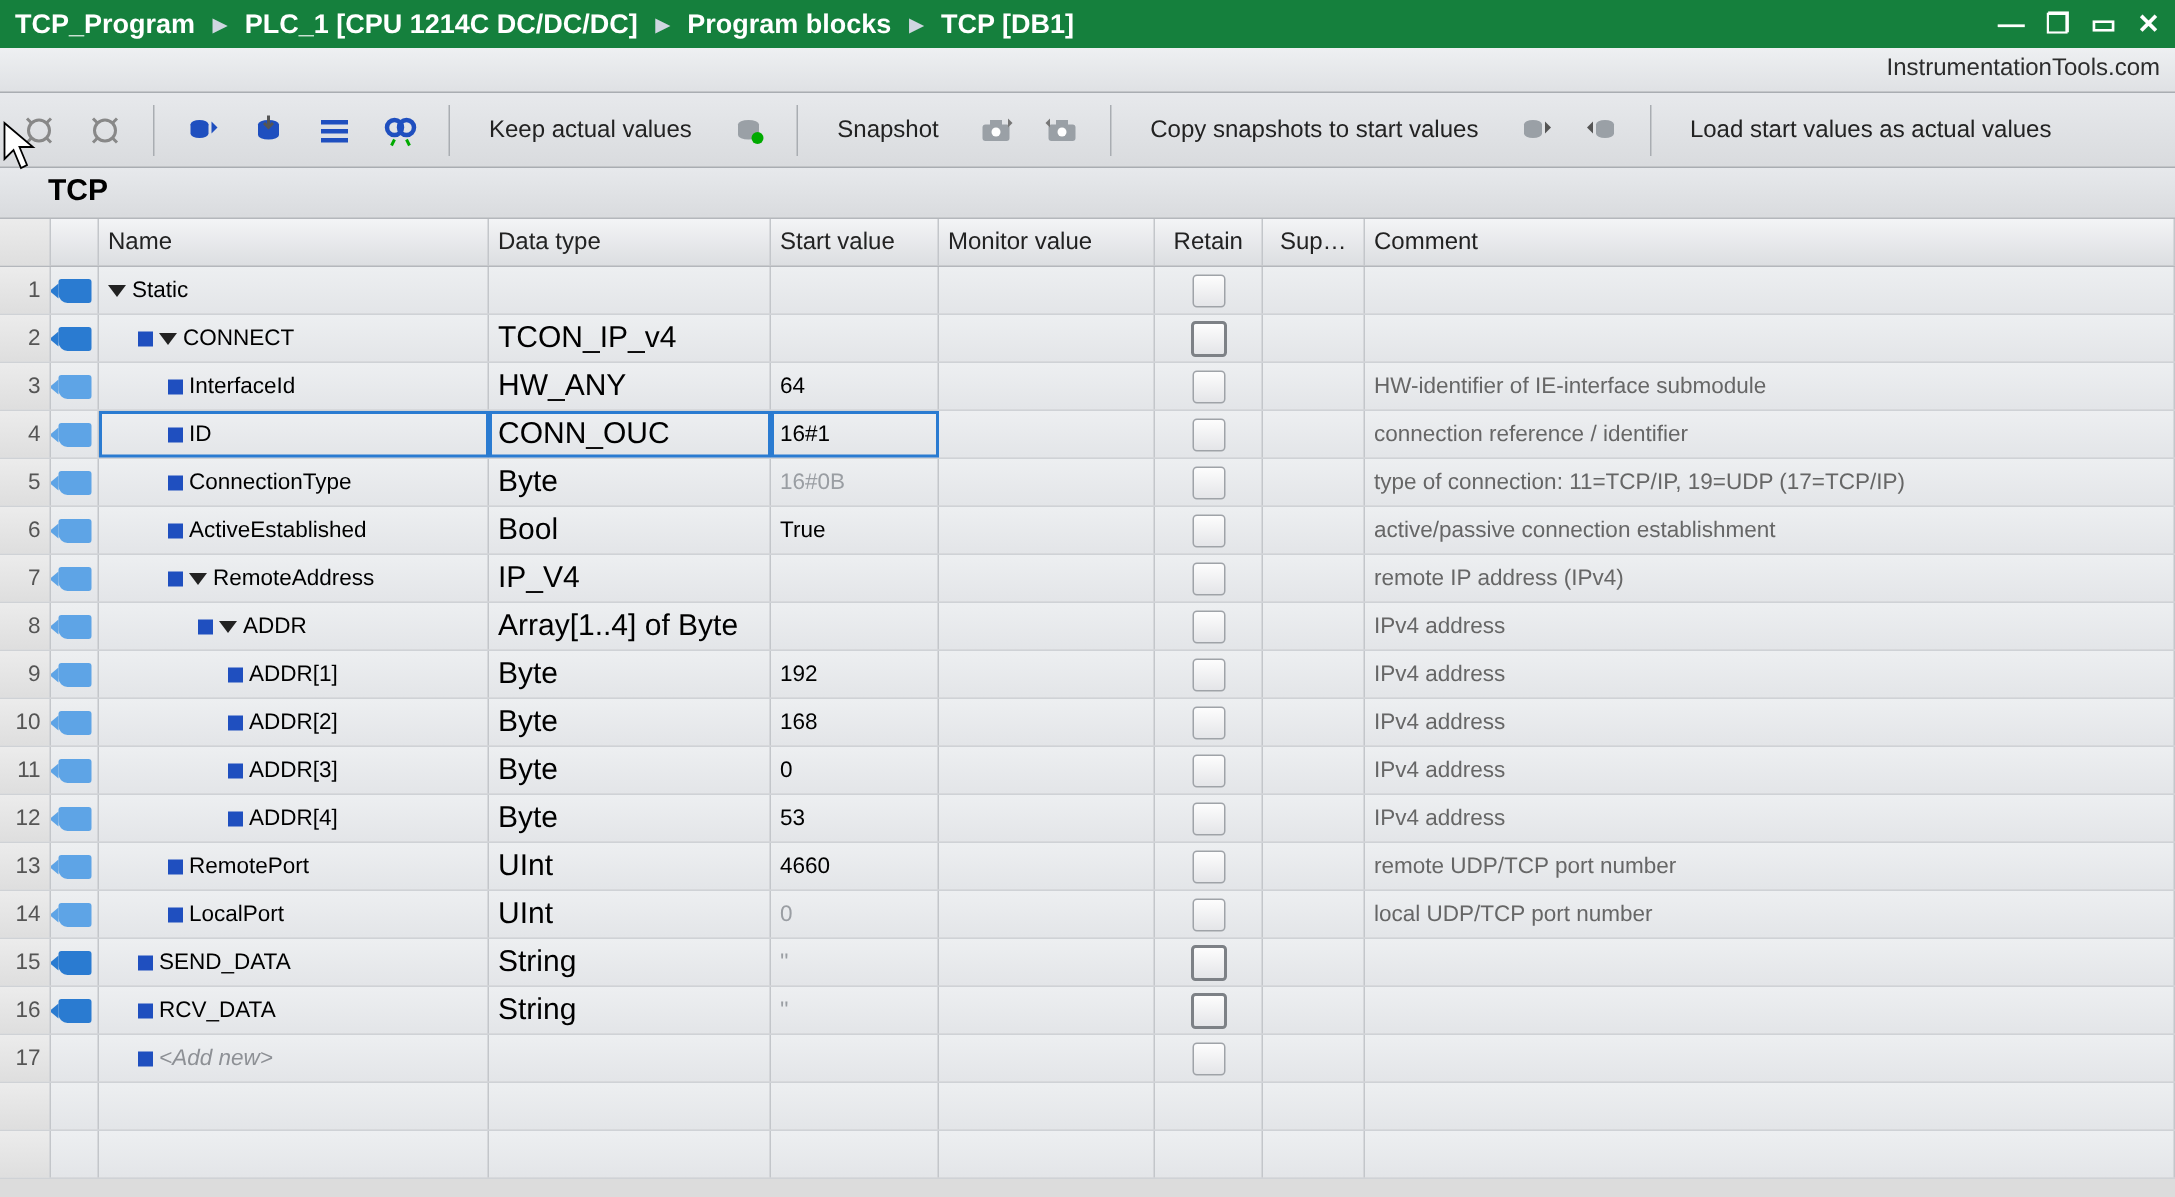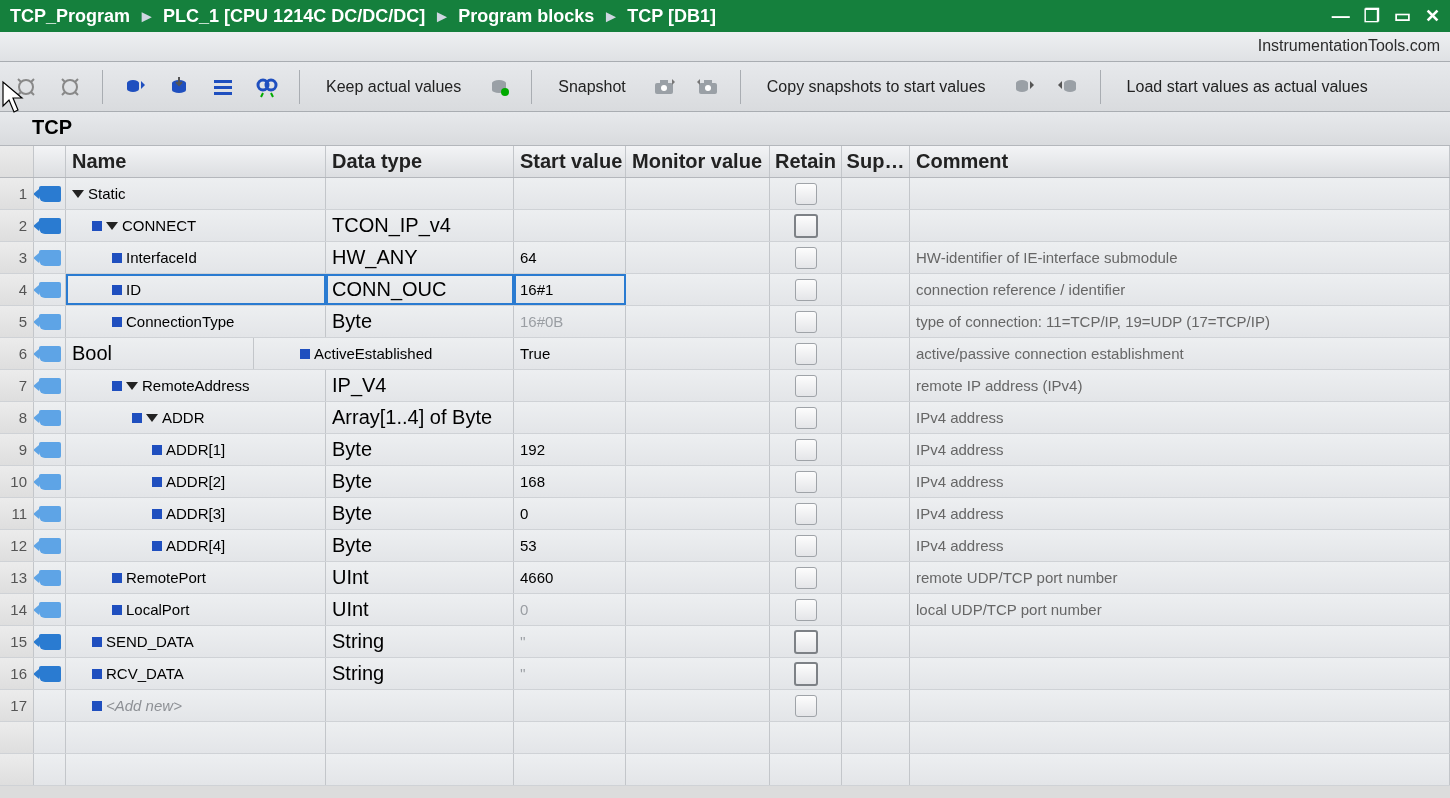--- a/index.html
+++ b/index.html
@@ -27,21 +27,21 @@
 
   
   .blockname { padding: 4px 30px 6px 32px; font-weight: 700; font-size: 20px; background: linear-gradient(#e7e9ec,#d9dbde); }
 
   
   .grid { border-top: 1px solid #b4b7bc; }
   .ghead, .grow { display: flex; align-items: stretch; height: 32px; }
   .ghead { background: linear-gradient(#f3f4f6,#dcdee1); border-bottom: 1px solid #b4b7bc; }
   .grow { background: linear-gradient(#edeff1,#e3e5e8); border-bottom: 1px solid #cfd2d6; }
   .gcell { border-right: 1px solid #c3c6ca; display: flex; align-items: center; overflow: hidden; white-space: nowrap; }
-  .ghead .gcell { font-weight: 700; color: #222; font-size: 20px; padding: 0 6px; }
+  .ghead .gcell { font-weight: 400; color: #222; font-size: 16px; padding: 0 6px; }
 
   .c-num   { width: 34px; justify-content: flex-end; padding-right: 6px; color: #555; background: linear-gradient(#ececec,#dedede); font-size: 15px; }
   .c-tag   { width: 32px; justify-content: center; }
   .c-name  { width: 260px; padding-right: 4px; font-size: 15px; }
   .c-type  { width: 188px; padding: 0 6px; font-size: 20px; }
   .c-start { width: 112px; padding: 0 6px; font-size: 15px; }
   .c-mon   { width: 144px; padding: 0 6px; font-size: 15px; }
   .c-ret   { width: 72px; justify-content: center; }
   .c-sup   { width: 68px; justify-content: center; }
   .c-comm  { flex: 1; padding: 0 6px; font-size: 15px; color: #666; }
@@ -304,25 +304,25 @@
           <div class="chk"></div>
         </div>
         <div class="gcell c-sup"></div>
         <div class="gcell c-comm">type of connection: 11=TCP/IP, 19=UDP (17=TCP/IP)</div>
       </div>
       <div class="grow">
         <div class="gcell c-num">6</div>
         <div class="gcell c-tag">
           <div class="tag light"></div>
         </div>
+        <div class="gcell c-name indent3">
+          <span class="bluebox"></span>
+          <span>ActiveEstablished</span>
+        </div>
         <div class="gcell c-type">Bool</div>
-        <div class="gcell c-name indent3">
-          <span class="bluebox"></span>
-          <span>ActiveEstablished</span>
-        </div>
         <div class="gcell c-start">True</div>
         <div class="gcell c-mon"></div>
         <div class="gcell c-ret">
           <div class="chk"></div>
         </div>
         <div class="gcell c-sup"></div>
         <div class="gcell c-comm">active/passive connection establishment</div>
       </div>
       <div class="grow">
         <div class="gcell c-num">7</div>

